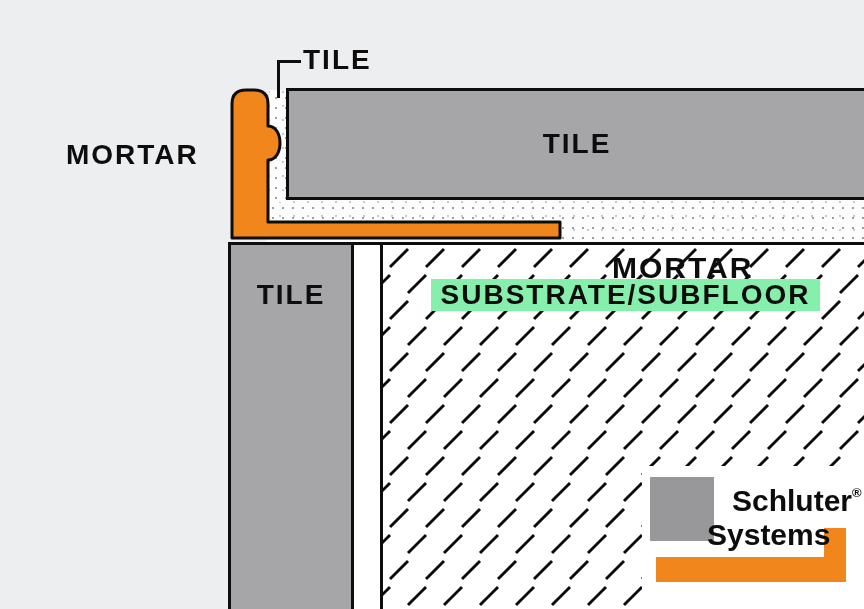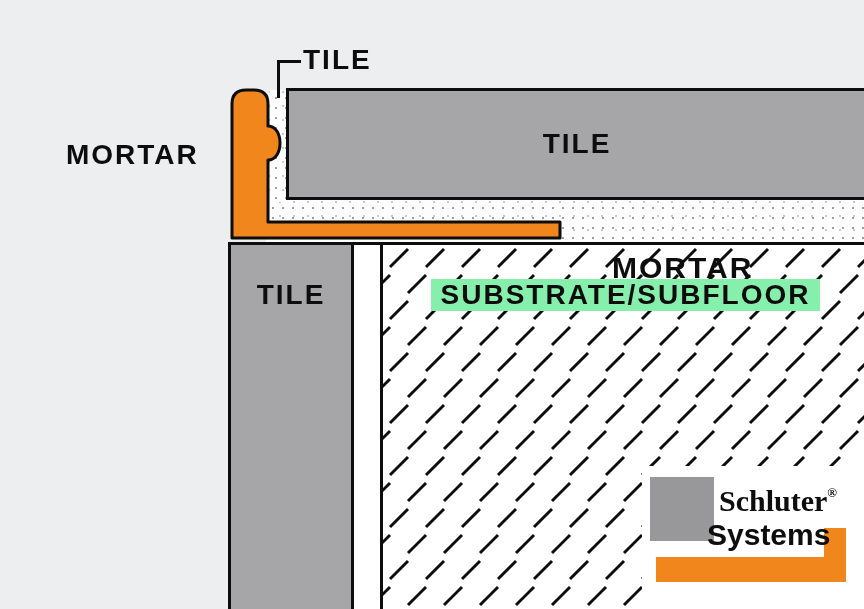--- a/index.html
+++ b/index.html
@@ -50,21 +50,21 @@
   .grout-pointer{position:absolute;left:277px;top:60px;width:24px;height:38px;
     border-top:3px solid var(--ink);border-left:3px solid var(--ink);}
   .grout-label{position:absolute;left:303px;top:46px;}
   .profile-label{position:absolute;left:66px;top:141px;}
 
   .logo{position:absolute;left:642px;top:466px;width:222px;height:143px;}
   .logo-bg{position:absolute;inset:0;background:#fff;}
   .logo-square{position:absolute;left:8px;top:11px;width:64px;height:64px;background:var(--logo-gray);}
   .logo-orange-h{position:absolute;left:14px;top:91px;width:190px;height:25px;background:var(--orange);}
   .logo-orange-v{position:absolute;left:182px;top:62px;width:22px;height:54px;background:var(--orange);}
-  .logo-text1{position:absolute;left:77px;top:20px;font-size:30px;font-weight:700;color:var(--ink);line-height:1;white-space:nowrap;font-family:Liberation Serif, serif;}
+  .logo-text1{position:absolute;left:90px;top:20px;font-size:30px;font-weight:700;color:var(--ink);line-height:1;white-space:nowrap;}
   .logo-text1 sup{font-size:13px;vertical-align:14px;}
   .logo-text2{position:absolute;left:65px;top:54px;font-size:30px;font-weight:700;color:var(--ink);line-height:1;white-space:nowrap;z-index:2;}
 </style>
 </head>
 <body>
 
 <div class="stage">
 
   <div class="tile-top">
     <span class="lbl">TILE</span>

